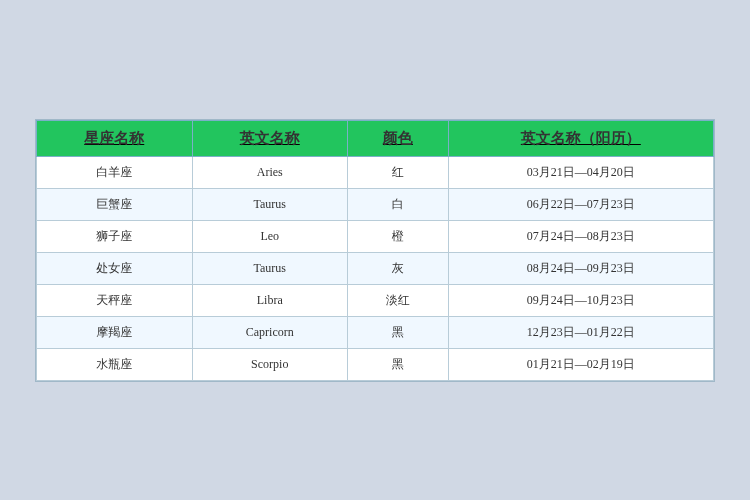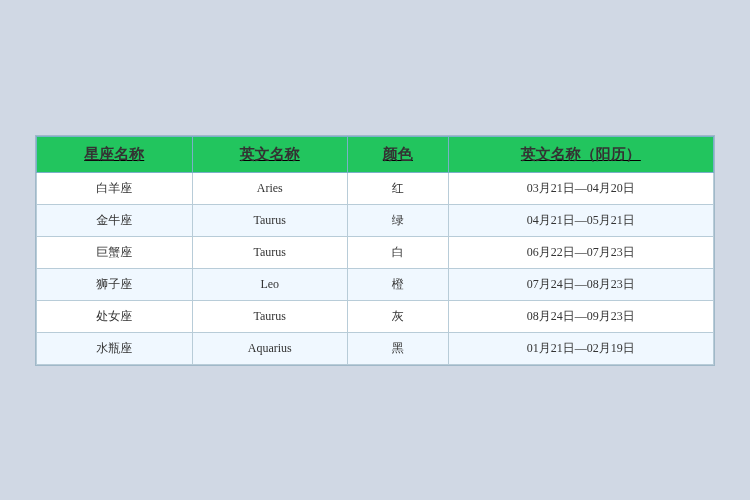--- a/index.html
+++ b/index.html
@@ -81,44 +81,50 @@
       </tr>
     </thead>
     <tbody id="table-body">
     <tr>
           <td>白羊座</td>
           <td>Aries</td>
           <td>红</td>
           <td>03月21日—04月20日</td>
         </tr>
         <tr>
-          <td>金牛座</td>
-          <td>Taurus</td>
-          <td>绿</td>
-          <td>04月21日—05月21日</td>
-        </tr>
-        <tr>
           <td>巨蟹座</td>
           <td>Taurus</td>
           <td>白</td>
           <td>06月22日—07月23日</td>
         </tr>
         <tr>
           <td>狮子座</td>
           <td>Leo</td>
           <td>橙</td>
           <td>07月24日—08月23日</td>
         </tr>
         <tr>
           <td>处女座</td>
           <td>Taurus</td>
           <td>灰</td>
           <td>08月24日—09月23日</td>
         </tr>
         <tr>
+          <td>天秤座</td>
+          <td>Libra</td>
+          <td>淡红</td>
+          <td>09月24日—10月23日</td>
+        </tr>
+        <tr>
+          <td>摩羯座</td>
+          <td>Capricorn</td>
+          <td>黑</td>
+          <td>12月23日—01月22日</td>
+        </tr>
+        <tr>
           <td>水瓶座</td>
-          <td>Aquarius</td>
+          <td>Scorpio</td>
           <td>黑</td>
           <td>01月21日—02月19日</td>
         </tr>
       </tbody>
   </table>
 </div>
 
 </body></html>

